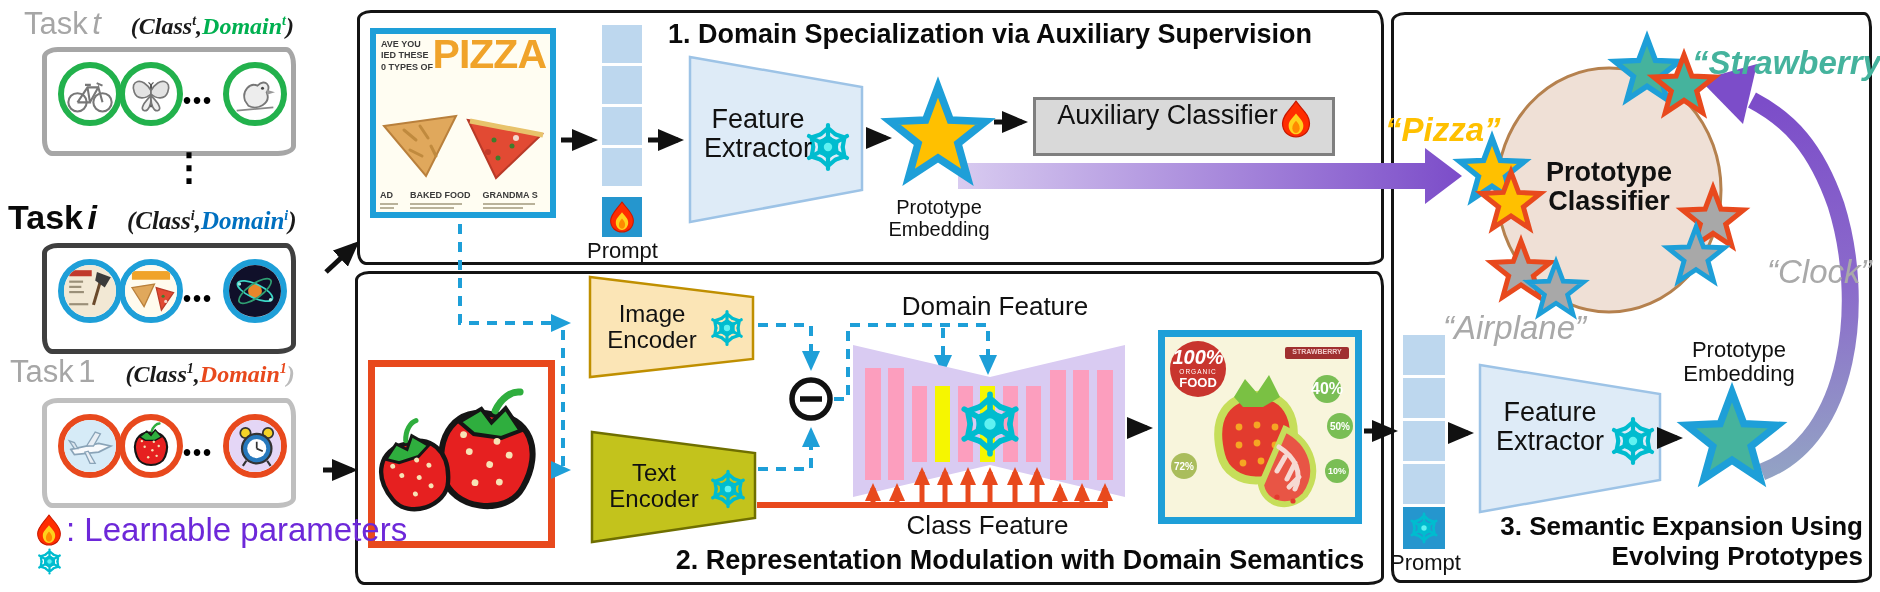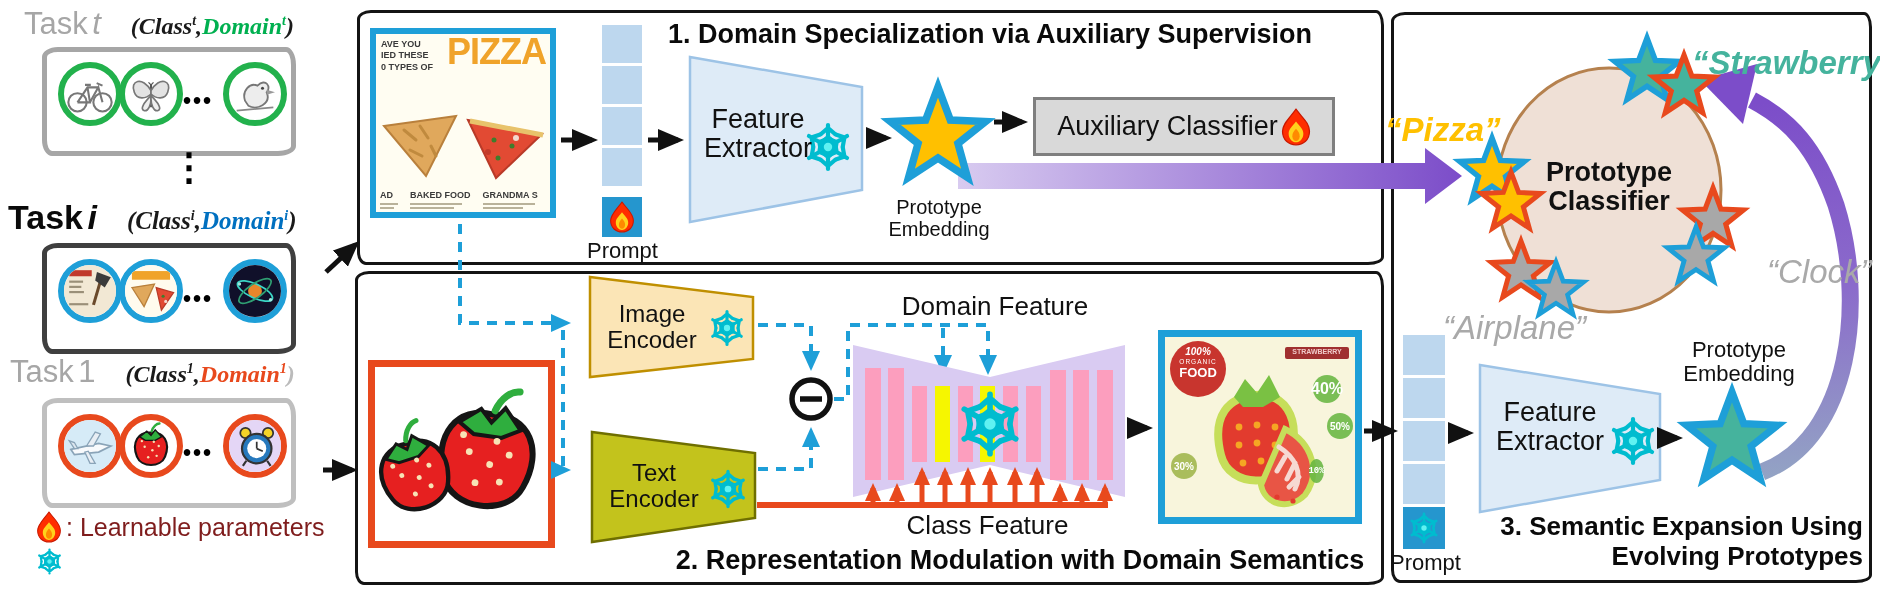--- a/index.html
+++ b/index.html
@@ -22,38 +22,38 @@
             border-radius:16px 10px 18px 10px / 10px 18px 10px 16px;}
   .circ{position:absolute;border-radius:50%;width:64px;height:64px;box-sizing:border-box;
         display:flex;align-items:center;justify-content:center;overflow:hidden;background:#fff;z-index:2;}
   .hdots{position:absolute;font-weight:900;font-size:23px;letter-spacing:2px;z-index:2;color:#000;}
   .vdots{position:absolute;font-weight:900;font-size:38px;z-index:2;color:#000;line-height:0.9;}
   
   .psq{position:absolute;background:#BDD7EE;z-index:2;}
   .psq-dark{position:absolute;background:#2596CE;z-index:2;display:flex;align-items:center;justify-content:center;}
   
   .auxbox{position:absolute;background:#D9D9D9;border:3px solid #7F7F7F;z-index:4;
-          display:flex;align-items:center;justify-content:center;gap:3px;}
+          display:flex;align-items:flex-start;justify-content:center;gap:3px;}
   .imgframe{position:absolute;box-sizing:border-box;z-index:2;overflow:hidden;}
   .quote{font-weight:bold;font-style:italic;font-size:33px;white-space:nowrap;}
   .grayquote{font-style:italic;color:#A9A9A9;font-weight:normal;}
   svg.ovl{position:absolute;left:0;top:0;z-index:3;pointer-events:none;}
   .ic{display:inline-block;vertical-align:middle;}
   
   .pp-small{font-size:9px;font-weight:bold;color:#3a3a3a;line-height:1.25;}
-  .pp-title{font-weight:bold;color:#F0A32A;font-size:36px;letter-spacing:-1px;line-height:0.9;text-align:center;}
+  .pp-title{font-weight:bold;color:#F0A32A;font-size:41px;letter-spacing:-1px;line-height:0.9;text-align:center;}
   .pp-cap{font-size:9px;font-weight:bold;color:#3a3a3a;line-height:1.1;}
   .pp-bar{height:2px;background:#b9b29a;margin-top:2px;}
   
   .badge{position:absolute;background:#C8352E;border-radius:50%;color:#fff;text-align:center;z-index:3;}
   .tag{position:absolute;background:#A03030;color:#EFC9C9;font-size:7px;font-weight:bold;
        text-align:center;border-radius:2px;z-index:3;line-height:1.5;}
   .pct{position:absolute;border-radius:50%;background:rgba(104,182,66,0.88);color:#fff;font-weight:bold;
        display:flex;align-items:center;justify-content:center;z-index:3;}
-  .legend-row{position:absolute;display:flex;align-items:center;gap:4px;z-index:5;font-size:25px;color:#7f1d1d;}
+  .legend-row{position:absolute;display:flex;align-items:center;gap:4px;z-index:5;font-size:33px;color:#6d28d9;}
 </style>
 </head>
 <body>
 
 <div class="canvas">
 
   <div class="panel" style="left:357px;top:10px;width:1021px;height:249px;"></div>
   <div class="panel" style="left:355px;top:271px;width:1023px;height:308px;"></div>
   <div class="panel" style="left:1391px;top:12px;width:475px;height:565px;"></div>
 
@@ -437,21 +437,21 @@
 
   <div class="imgframe" style="left:368px;top:360px;width:187px;height:188px;border:7px solid #E8491D;background:#fff;"></div>
 
   <div class="lbl ctr" style="left:592px;top:301px;width:120px;font-size:24px;">Image Encoder</div>
   <div class="lbl ctr" style="left:594px;top:460px;width:120px;font-size:24px;">Text Encoder</div>
   <div class="lbl ctr" style="left:880px;top:292px;width:230px;font-size:26px;">Domain Feature</div>
   <div class="lbl ctr" style="left:880px;top:511px;width:215px;font-size:26px;">Class Feature</div>
 
   <div class="imgframe" style="left:1158px;top:330px;width:204px;height:194px;border:7px solid #1E9FD8;background:#F8F5DC;">
     <div class="badge" style="left:5px;top:4px;width:56px;height:56px;padding-top:6px;box-sizing:border-box;">
-      <div style="font-size:10px;font-weight:bold;font-style:italic;line-height:1;">100%</div>
+      <div style="font-size:20px;font-weight:bold;font-style:italic;line-height:1;">100%</div>
       <div style="font-size:6.5px;letter-spacing:1px;line-height:1.4;">ORGANIC</div>
       <div style="font-size:13px;font-weight:bold;line-height:1;">FOOD</div>
     </div>
     <div class="tag" style="right:6px;top:10px;width:64px;height:12px;">STRAWBERRY</div>
     <svg class="abs" style="left:16px;top:32px;" width="158" height="148" viewBox="0 0 158 148">
       <path d="M75,26 C102,24 120,46 110,86 C102,120 48,120 40,86 C30,46 48,28 75,26 Z" fill="#E23B2E" stroke="#C6DE5A" stroke-width="8"></path>
       <polygon points="53,28 64,10 76,24 88,6 99,28 82,38 62,38" fill="#7AC143"></polygon>
       <g fill="#F5A623">
         <circle cx="58" cy="58" r="3.4"></circle>
           <circle cx="76" cy="56" r="3.4"></circle>
@@ -463,22 +463,22 @@
           <circle cx="80" cy="92" r="3.4"></circle>
           <circle cx="96" cy="92" r="3.4"></circle>
       </g>
       <path d="M104,60 C132,74 140,104 124,126 C108,142 84,136 80,116 Z" fill="#E85545" stroke="#C6DE5A" stroke-width="6"></path>
       <path d="M98,78 C114,88 122,104 114,120 M104,88 L96,102 M114,94 L106,110 M118,108 L108,118" stroke="#F6D9D2" stroke-width="5" fill="none" stroke-linecap="round"></path>
       <circle cx="96" cy="128" r="2.6" fill="#E23B2E"></circle>
         <circle cx="112" cy="132" r="2.6" fill="#E23B2E"></circle>
     </svg>
     <div class="pct" style="left:148px;top:38px;width:28px;height:28px;font-size:16px;">40%</div>
     <div class="pct" style="left:162px;top:76px;width:26px;height:26px;font-size:10px;">50%</div>
-    <div class="pct" style="left:144px;top:122px;width:15px;height:24px;font-size:9px;font-family:Liberation Mono, monospace;">10%</div>
-    <div class="pct" style="left:6px;top:116px;width:26px;height:26px;font-size:10px;background:rgba(150,175,60,0.8);">30%</div>
+    <div class="pct" style="left:160px;top:122px;width:24px;height:24px;font-size:9px;">10%</div>
+    <div class="pct" style="left:6px;top:116px;width:26px;height:26px;font-size:10px;background:rgba(150,175,60,0.8);">72%</div>
   </div>
 
   <div class="lbl ctr" style="left:1539px;top:158px;width:140px;font-size:27px;font-weight:bold;">Prototype Classifier</div>
 
   <div class="lbl quote" style="left:1385px;top:112px;width:110px;text-align:right;color:#FFC000;">“Pizza”</div>
   <div class="lbl quote" style="left:1692px;top:45px;color:#45B39D;">“Strawberry”</div>
   <div class="lbl quote grayquote" style="left:1767px;top:254px;">“Clock”</div>
   <div class="lbl quote grayquote" style="left:1443px;top:310px;">“Airplane”</div>
 
   <div>

